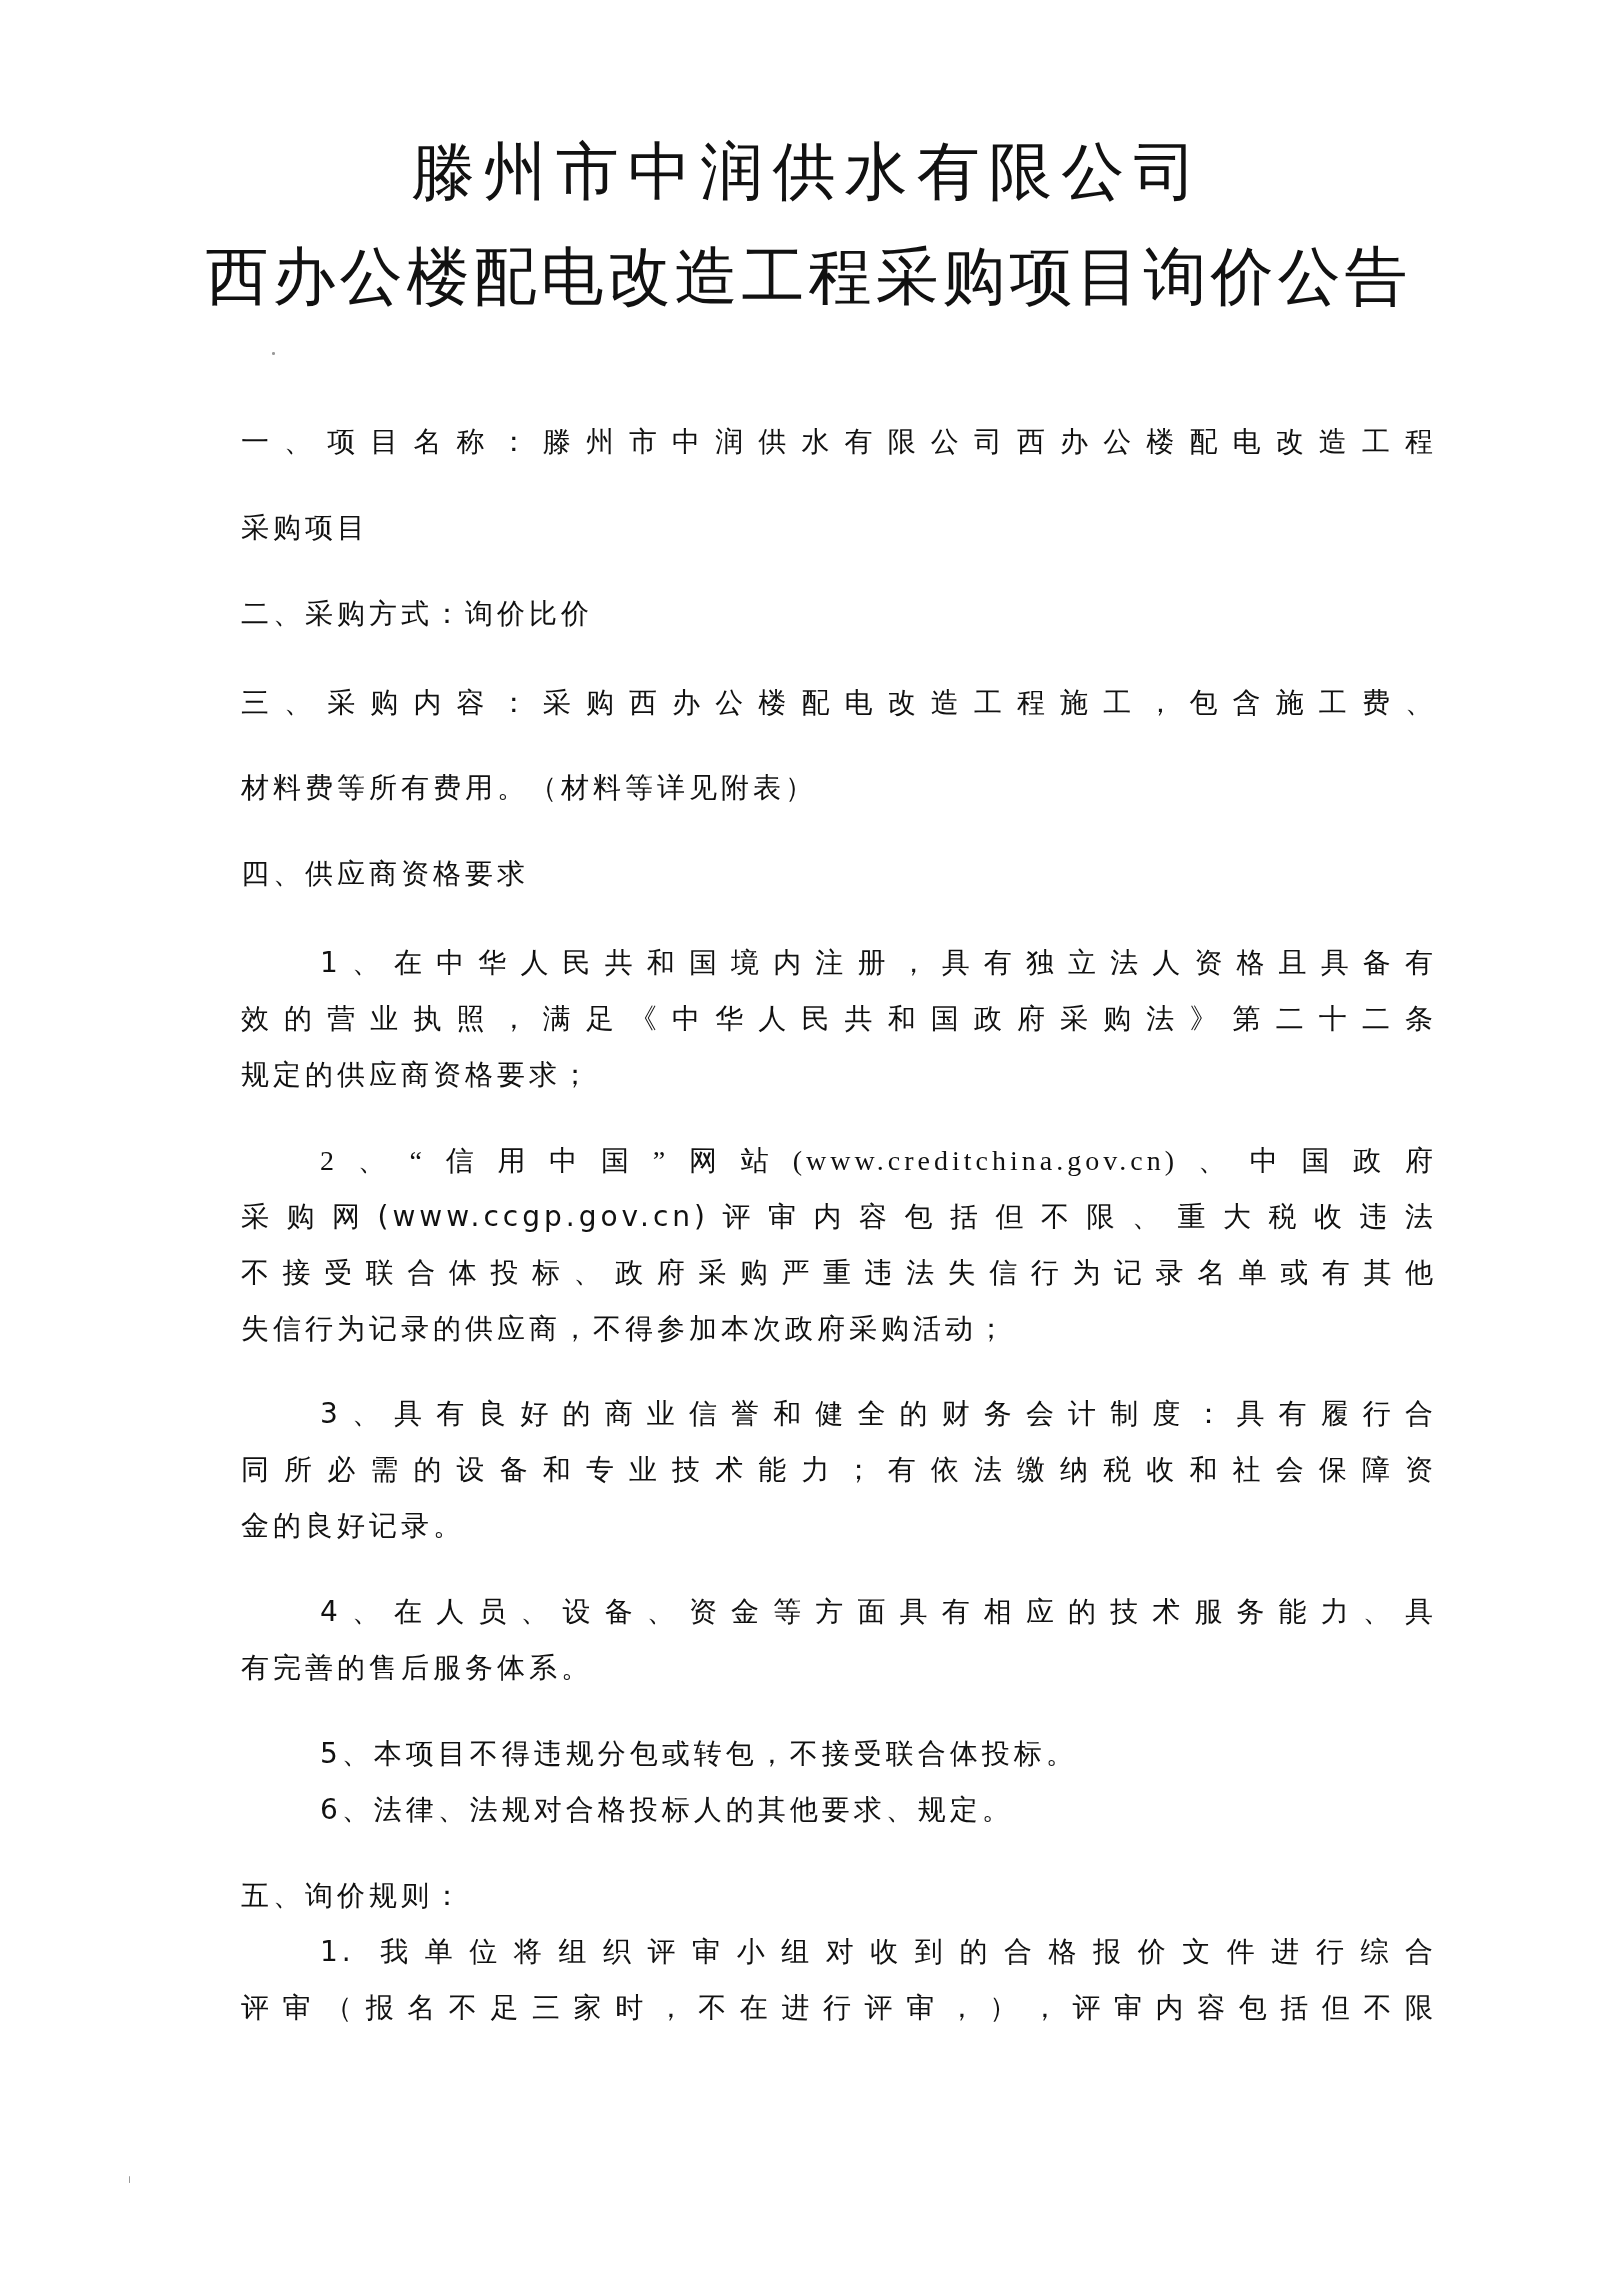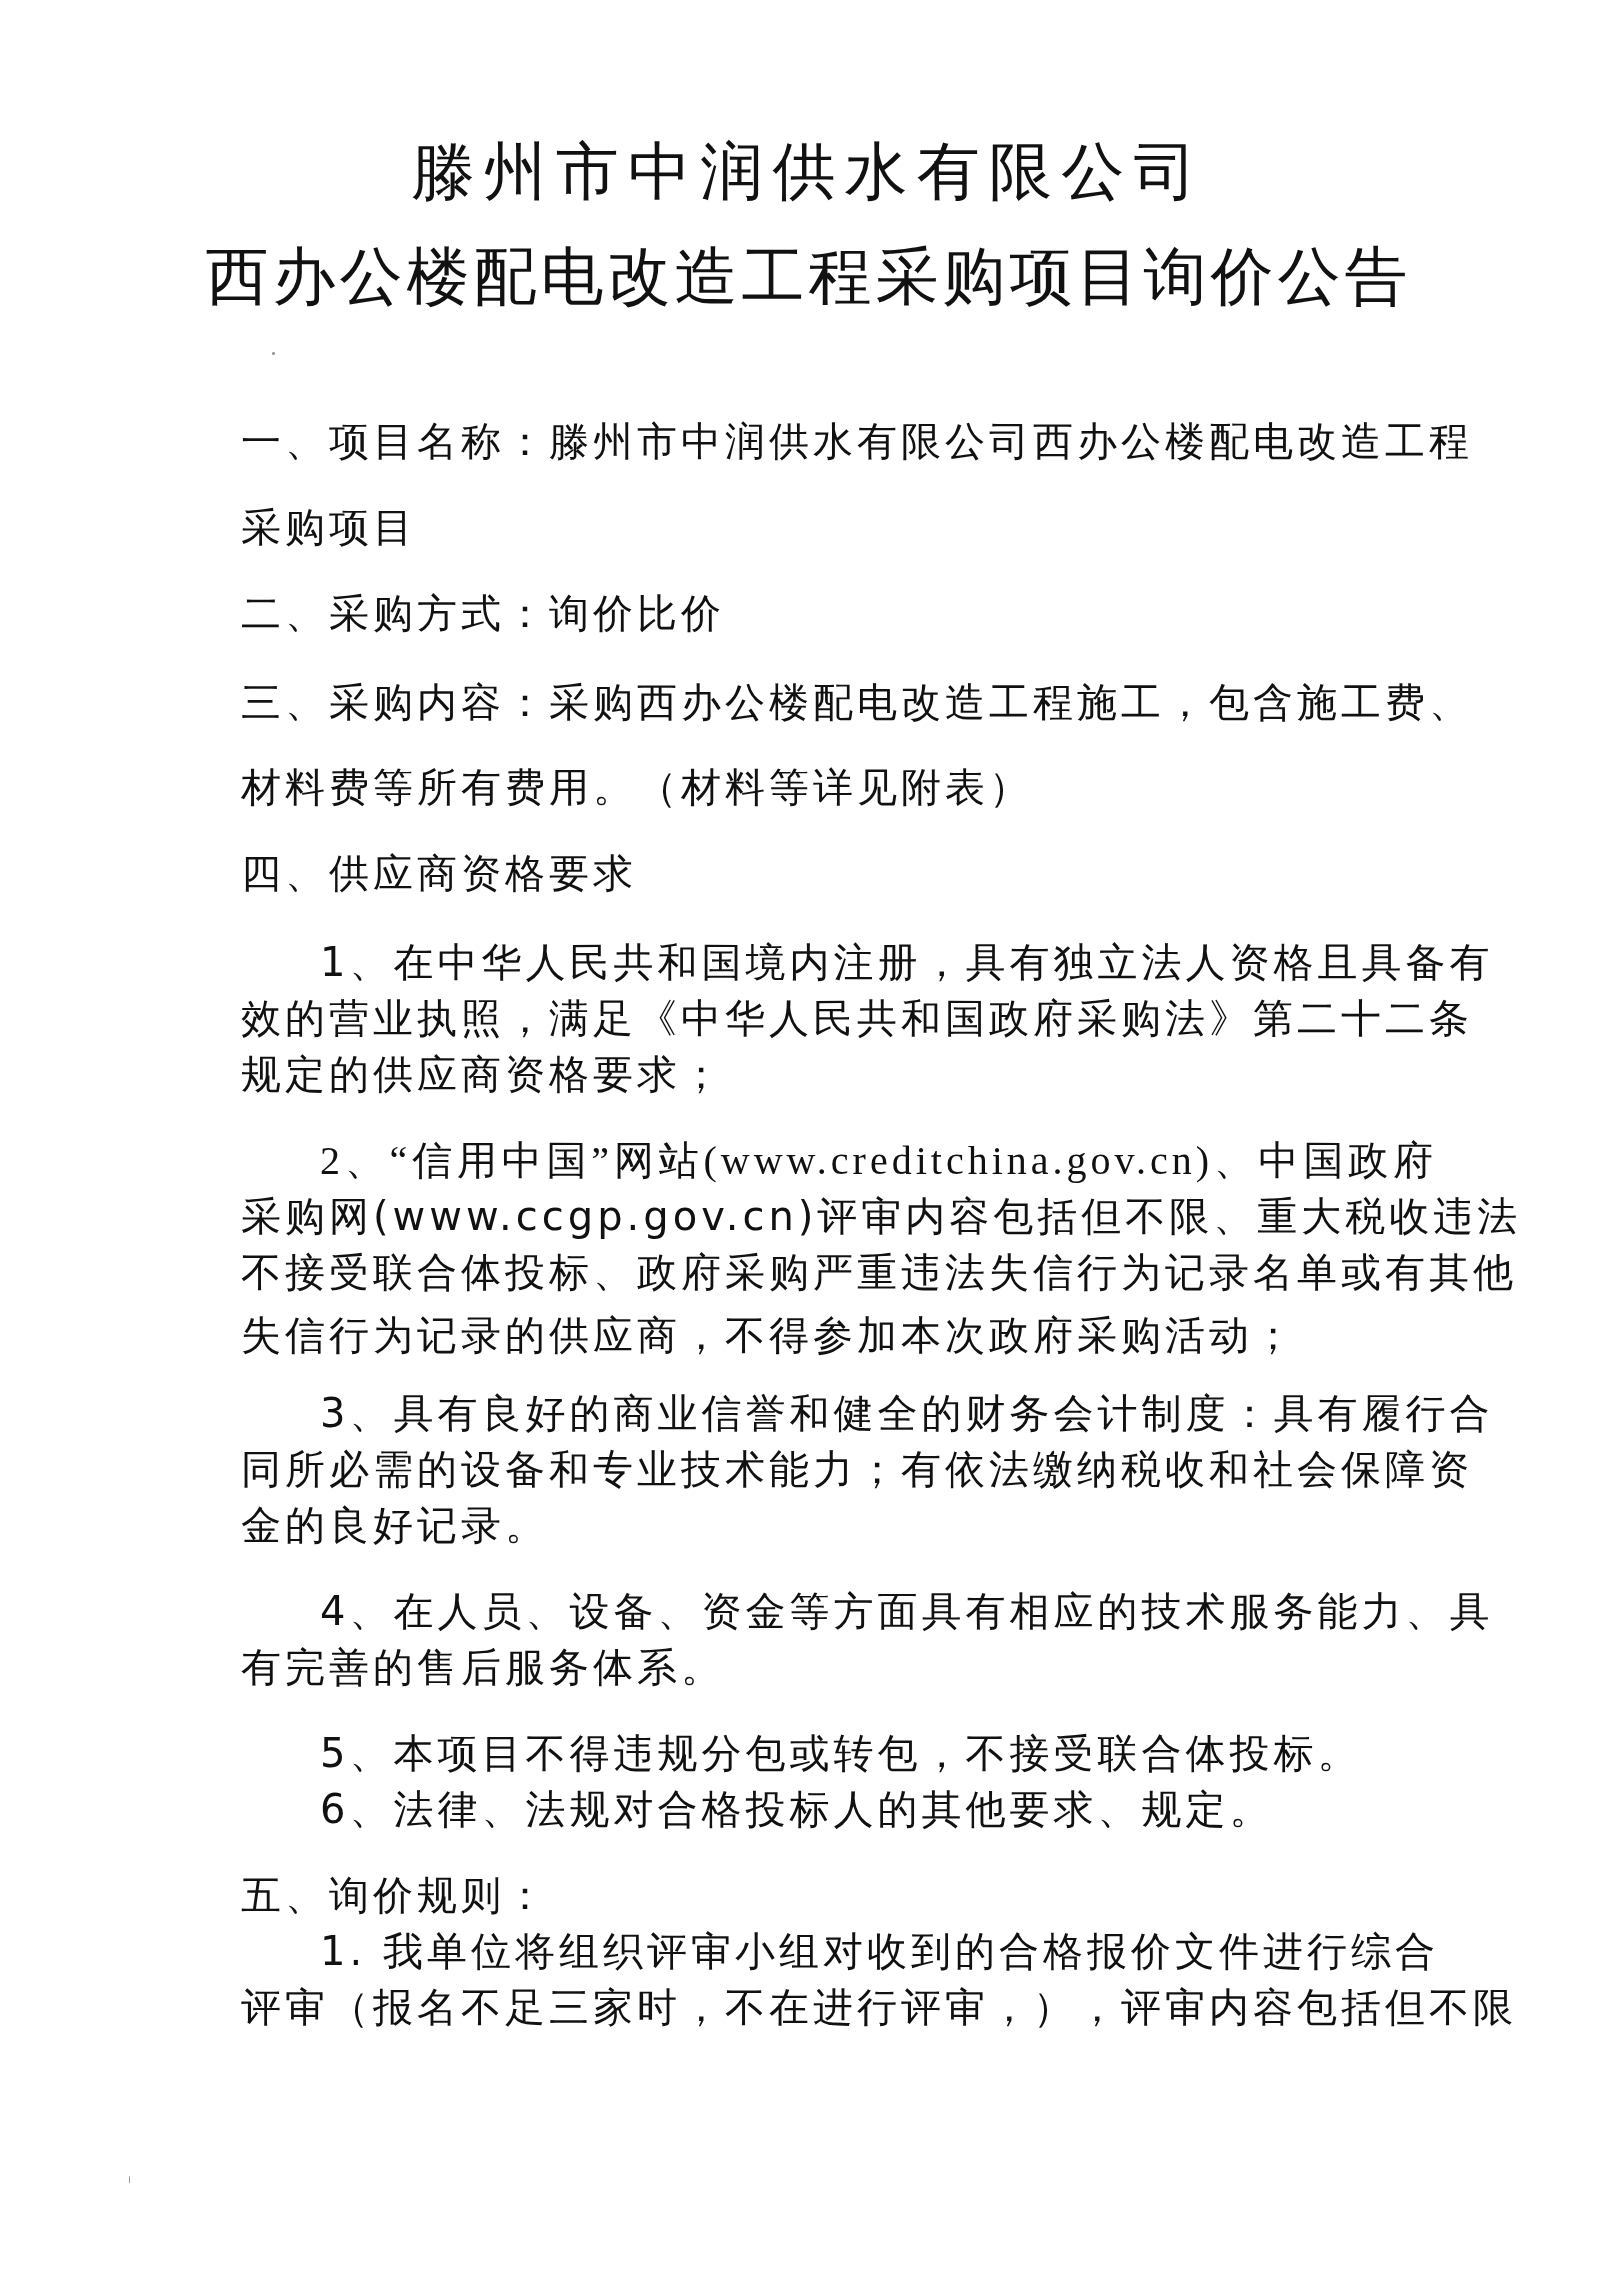--- a/index.html
+++ b/index.html
@@ -31,21 +31,21 @@
       line-height: 79px;
       letter-spacing: 6.6px;
       font-weight: normal;
       white-space: nowrap;
     }
     .title.t1 { top: 132px; letter-spacing: 9.2px; }
     .title.t2 { top: 237px; letter-spacing: 4px; }
     .line {
       position: absolute;
       left: 241px;
-      font-size: 40px;
+      font-size: 28px;
       line-height: 53px;
       white-space: nowrap;
       letter-spacing: 4px;
     }
     .line.indent { left: 320px; }
     .line.justify {
       width: 1196px;
       text-align: justify;
       text-align-last: justify;
     }
@@ -75,21 +75,21 @@
 
   <div class="line" style="top:847px;">四、供应商资格要求</div>
 
   <div class="line indent justify" style="top:936px;">1、在中华人民共和国境内注册，具有独立法人资格且具备有</div>
   <div class="line justify" style="top:992px;">效的营业执照，满足《中华人民共和国政府采购法》第二十二条</div>
   <div class="line" style="top:1048px;">规定的供应商资格要求；</div>
 
   <div class="line indent justify" style="top:1134px;font-family:Liberation Serif, serif;">2、“信用中国”网站(www.creditchina.gov.cn)、中国政府</div>
   <div class="line justify" style="top:1190px;">采购网(www.ccgp.gov.cn)评审内容包括但不限、重大税收违法</div>
   <div class="line justify" style="top:1246px;">不接受联合体投标、政府采购严重违法失信行为记录名单或有其他</div>
-  <div class="line" style="top:1302px;margin-top:7px;">失信行为记录的供应商，不得参加本次政府采购活动；</div>
+  <div class="line" style="top:1302px;">失信行为记录的供应商，不得参加本次政府采购活动；</div>
 
   <div class="line indent justify" style="top:1387px;">3、具有良好的商业信誉和健全的财务会计制度：具有履行合</div>
   <div class="line justify" style="top:1443px;">同所必需的设备和专业技术能力；有依法缴纳税收和社会保障资</div>
   <div class="line" style="top:1499px;">金的良好记录。</div>
 
   <div class="line indent justify" style="top:1585px;">4、在人员、设备、资金等方面具有相应的技术服务能力、具</div>
   <div class="line" style="top:1641px;">有完善的售后服务体系。</div>
 
   <div class="line indent" style="top:1727px;">5、本项目不得违规分包或转包，不接受联合体投标。</div>
 

